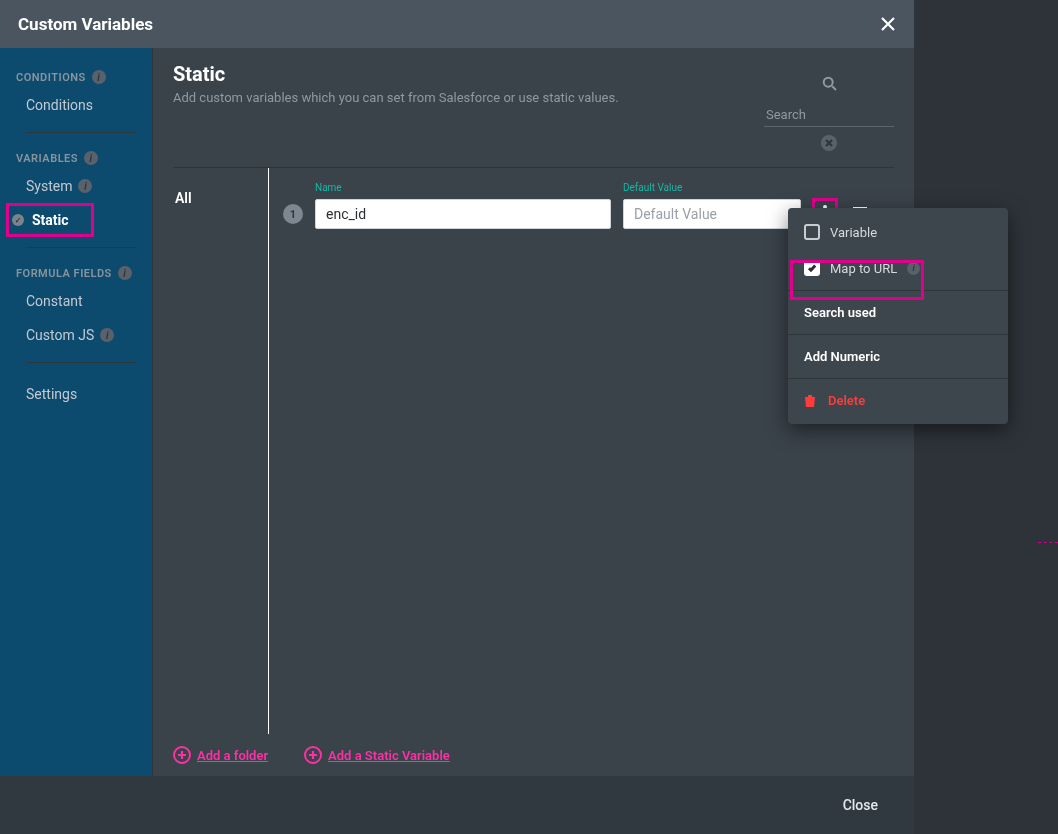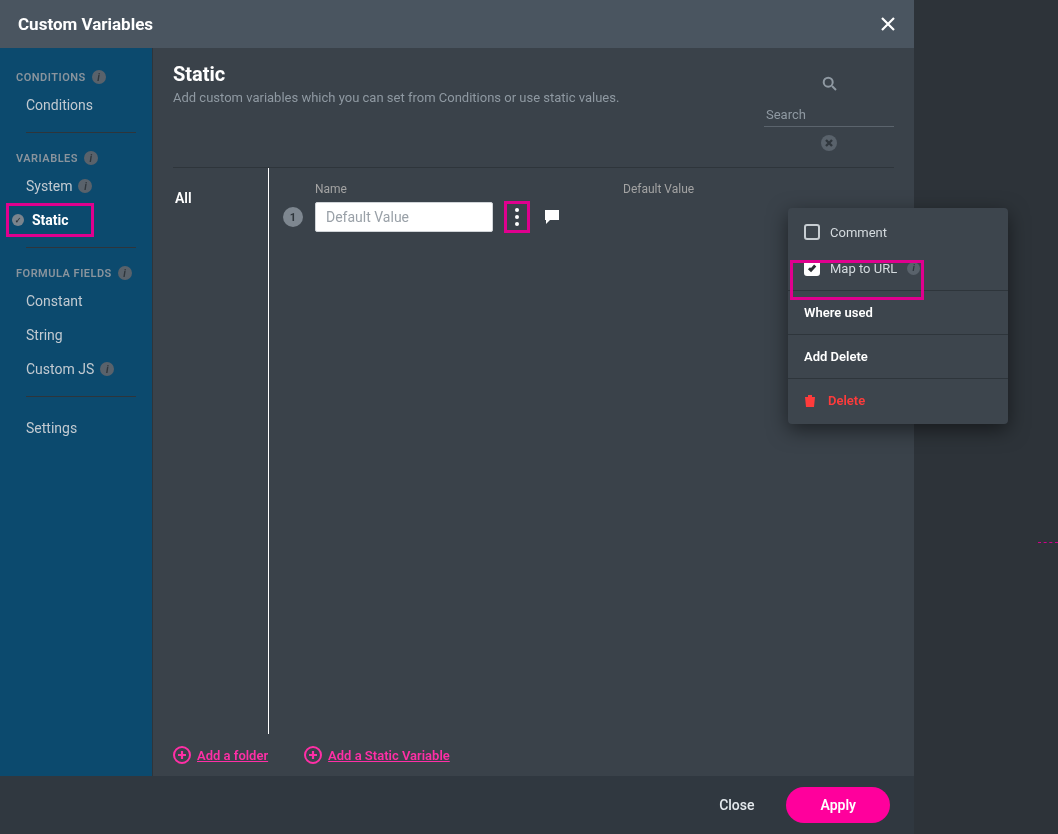--- a/index.html
+++ b/index.html
@@ -38,21 +38,21 @@
   .clear-circle svg { stroke: #2f363c; stroke-width: 2.4; }
 
   .hr { height: 1px; background: #2e353b; margin: 6px 20px 0 20px; }
 
   .workarea { flex: 1; display: flex; min-height: 0; }
   .folders { width: 116px; border-right: 1px solid #ffffff; padding: 18px 12px; }
   .folder { color: #fff; font-size: 14px; font-weight: 600; padding: 4px 10px; }
 
   .vars { flex: 1; padding: 14px 20px 0 14px; position: relative; }
   .col-labels { display: flex; gap: 12px; padding-left: 32px; }
-  .col-label { color: #a3a3a3; font-size: 12px; }
+  .col-label { color: #14b8a6; font-size: 10px; }
   .col-name { width: 296px; }
   .col-default { width: 178px; }
 
   .row { display: flex; align-items: center; gap: 12px; margin-top: 6px; }
   .row-num { width: 20px; height: 20px; border-radius: 50%; background: #7e8790; color: #2f363c; font-size: 11px; font-weight: 700; display: flex; align-items: center; justify-content: center; }
   .field { background: #fff; border: 1px solid #d0d4d8; border-radius: 2px; height: 30px; padding: 0 10px; font-size: 14px; color: #2b2f33; outline: none; }
   .field.name { width: 296px; }
   .field.default { width: 178px; }
   .field::placeholder { color: #9aa1a8; }
 
@@ -133,38 +133,35 @@
       <div class="divider"></div>
 
       <div class="group-label">
         <span>FORMULA FIELDS</span>
         <span class="info-dot">i</span>
       </div>
       <div class="nav-item">
         <span>Constant</span>
       </div>
       <div class="nav-item">
-        <span>String</span>
-      </div>
-      <div class="nav-item">
         <span>Custom JS</span>
         <span class="info-dot">i</span>
       </div>
       <div class="divider"></div>
 
       <div class="nav-item">
         <span>Settings</span>
       </div>
     </div>
 
     <div class="content">
       <div class="header">
         <div class="header-text">
           <h2>Static</h2>
-          <p>Add custom variables which you can set from Conditions or use static values.</p>
+          <p>Add custom variables which you can set from Salesforce or use static values.</p>
         </div>
         <div class="header-spacer"></div>
         <div class="search-wrap">
           <span class="search-icon">
             <svg width="15" height="15" viewBox="0 0 15 15">
                 <circle cx="6.2" cy="6.2" r="4.5"></circle>
                 <path d="M10 10 L14 14"></path>
               </svg>
           </span>
           <input class="search-input" placeholder="Search" style="">
@@ -182,57 +179,58 @@
           <div class="folder">All</div>
         </div>
 
         <div class="vars">
           <div class="col-labels">
             <div class="col-label col-name">Name</div>
             <div class="col-label col-default">Default Value</div>
           </div>
           <div class="row">
             <div class="row-num">1</div>
+            <input class="field name" value="enc_id" style="">
             <input class="field default" placeholder="Default Value" style="">
             <div class="kebab-wrap">
               <div class="kebab">
                   <span></span>
                   <span></span>
                   <span></span>
                 </div>
               <div class="kebab-hl"></div>
             </div>
             <div class="comment-icon">
               <svg width="18" height="18" viewBox="0 0 18 18">
                   <path d="M2 2 h14 v10 h-9 l-4 4 v-4 h-1 z"></path>
                 </svg>
             </div>
           </div>
 
           <div class="menu">
             <div class="menu-item">
               <span class="chk"></span>
-              <span>Comment</span>
+              <span>Variable</span>
             </div>
             <div class="menu-item">
               <span class="chk checked">
                 <svg width="10" height="10" viewBox="0 0 10 10">
                     <path d="M2 5.2 L4 7.2 L8.2 2.6" fill="none"></path>
                   </svg>
               </span>
               <span>Map to URL</span>
               <span class="info-dot sm">i</span>
             </div>
             <div class="menu-sep"></div>
             <div class="menu-item bold">
-              <span>Where used</span>
+              <span>Search used</span>
             </div>
             <div class="menu-sep"></div>
             <div class="menu-item bold">
-              <span>Add Delete</span>
+              <span>Add Numeric</span>
             </div>
             <div class="menu-sep"></div>
             <div class="menu-item delete">
               <span class="trash">
                 <svg width="12" height="14" viewBox="0 0 12 14">
                     <path d="M1 3 h10 l-1 10 h-8 z M4 1 h4 v2 h-4 z"></path>
                   </svg>
               </span>
               <span>Delete</span>
             </div>
@@ -258,17 +256,16 @@
               </svg>
           </span>
           <span>Add a Static Variable</span>
         </div>
       </div>
     </div>
   </div>
 
   <div class="footer">
     <button class="btn-close">Close</button>
-    <button class="btn-apply">Apply</button>
   </div>
 
   <div class="dashed-edge"></div>
 </div>
 
 </body></html>

